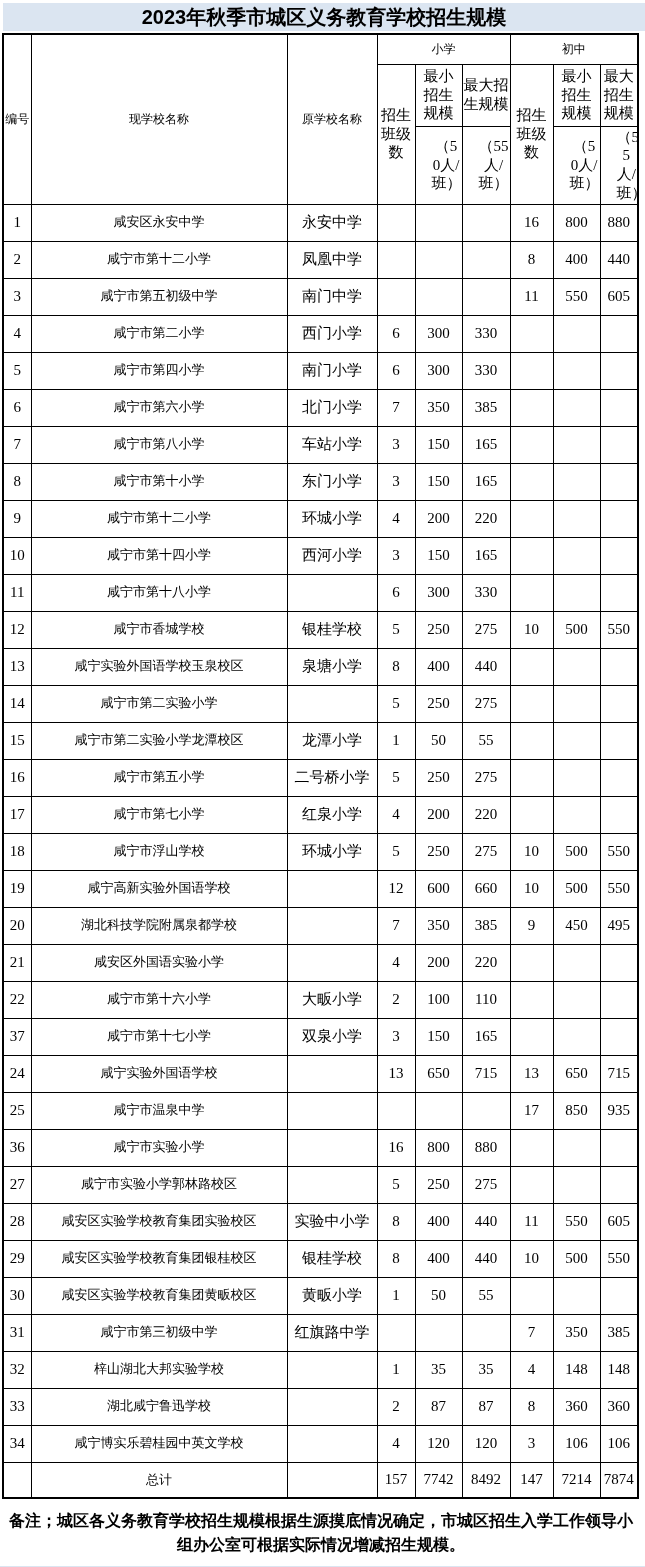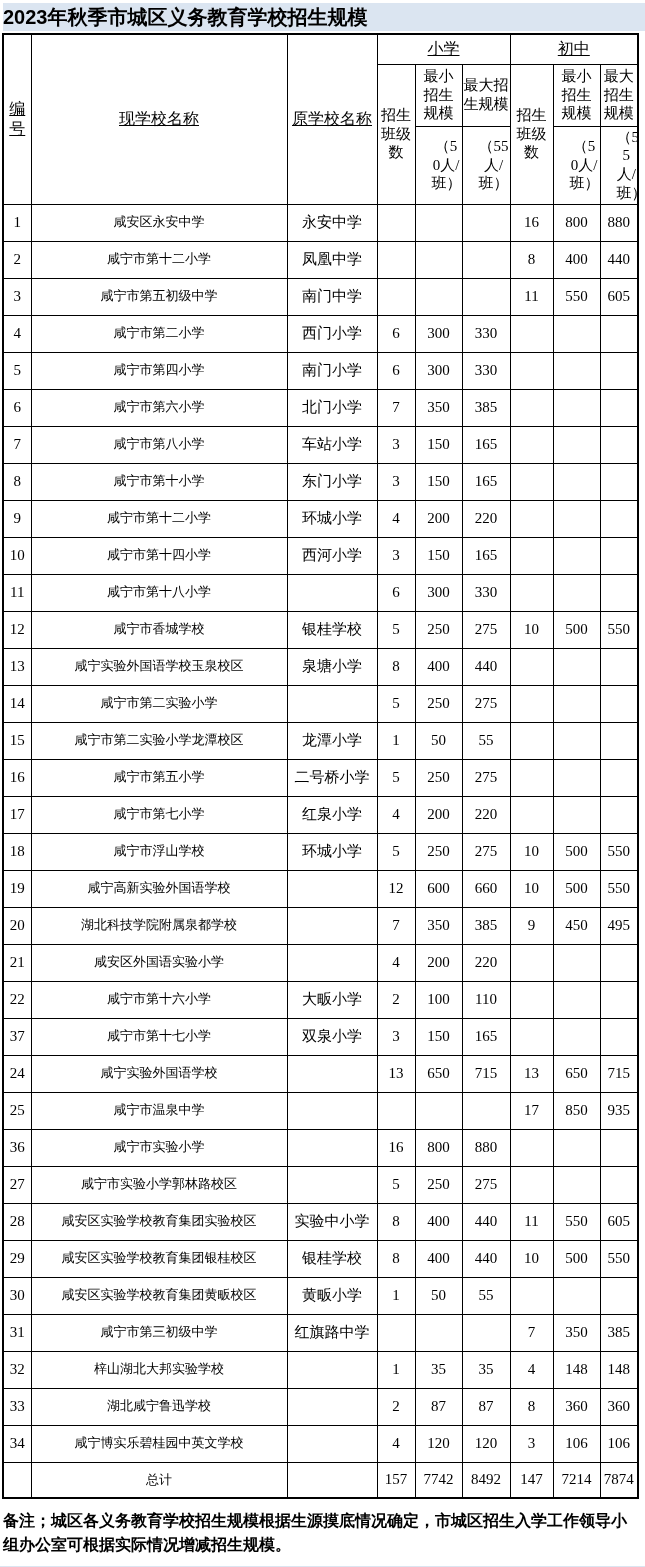--- a/index.html
+++ b/index.html
@@ -9,21 +9,21 @@
     background: #ffffff;
     color: #000000;
     font-family: "Liberation Serif", "DejaVu Serif", serif;
   }
   .page { width: 645px; }
   .title-bar {
     margin: 3px 0 2px 3px;
     background: #dbe5f1;
     height: 28px;
     line-height: 28px;
-    text-align: left;
+    text-align: center;
     font-family: "Liberation Sans", "DejaVu Sans", sans-serif;
     font-weight: bold;
     font-size: 20px;
   }
   table.tbl {
     border-collapse: collapse;
     table-layout: fixed;
     width: 635px;
     margin-left: 2px;
     border: 2px solid #000;
@@ -32,32 +32,33 @@
     border: 1px solid #000;
     text-align: center;
     vertical-align: middle;
     font-weight: normal;
     font-size: 15px;
     line-height: 1.25;
     padding: 1px 1px;
     word-break: break-all;
     overflow: hidden;
   }
-  thead tr.h1 th { height: 30px; font-size: 16px; text-decoration: underline; }
+  thead tr.h1 th { height: 30px; font-size: 12px; }
   thead tr.h2 th { height: 62px; }
   thead tr.h3 th { height: 68px; padding-left: 16px; }
   tbody td { height: 37px; }
   td.name, th.name { font-size: 13px; }
   tfoot td { font-weight: bold; height: 36px; font-size: 16px; }
   .note {
     margin: 10px 6px 0 3px;
     font-family: Liberation Serif, serif;
     font-weight: bold;
     font-size: 16px;
     line-height: 1.5;
+    text-align: center;
   }
   .strip {
     height: 8px;
     background: #dbe5f1;
     margin-top: 9px;
   }
 </style>
 </head>
 <body>
 

